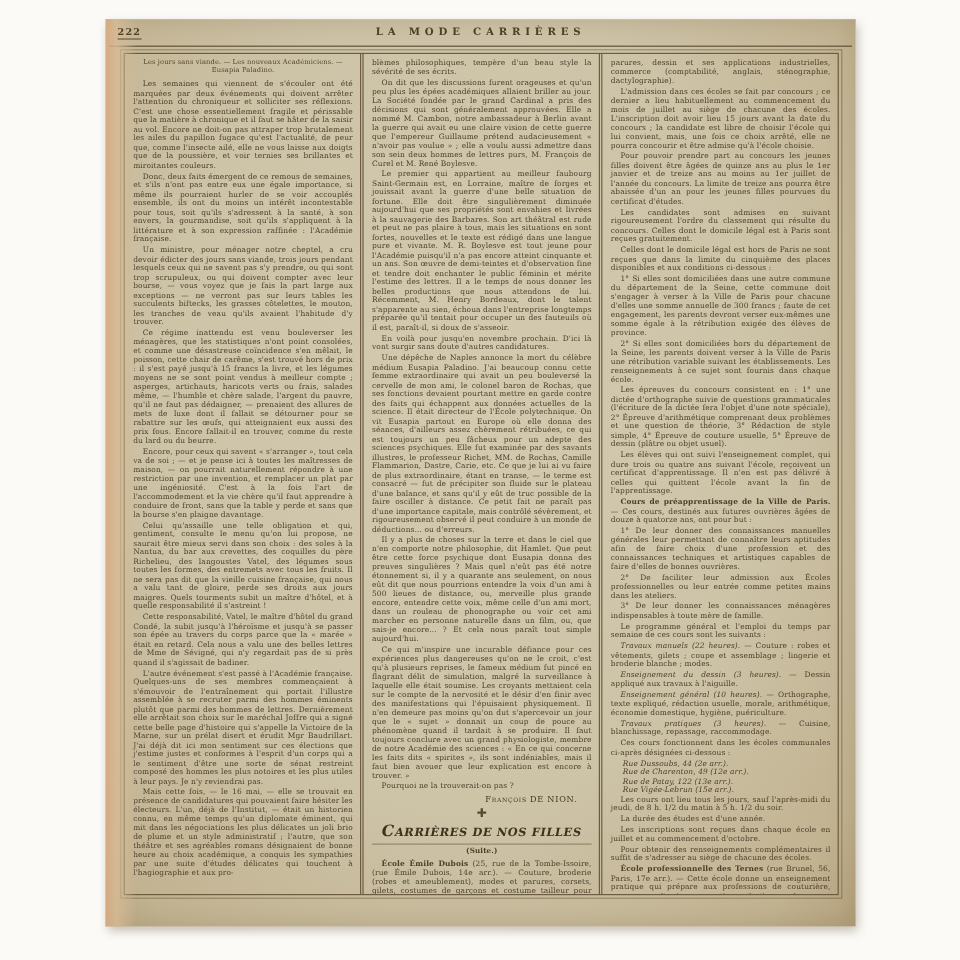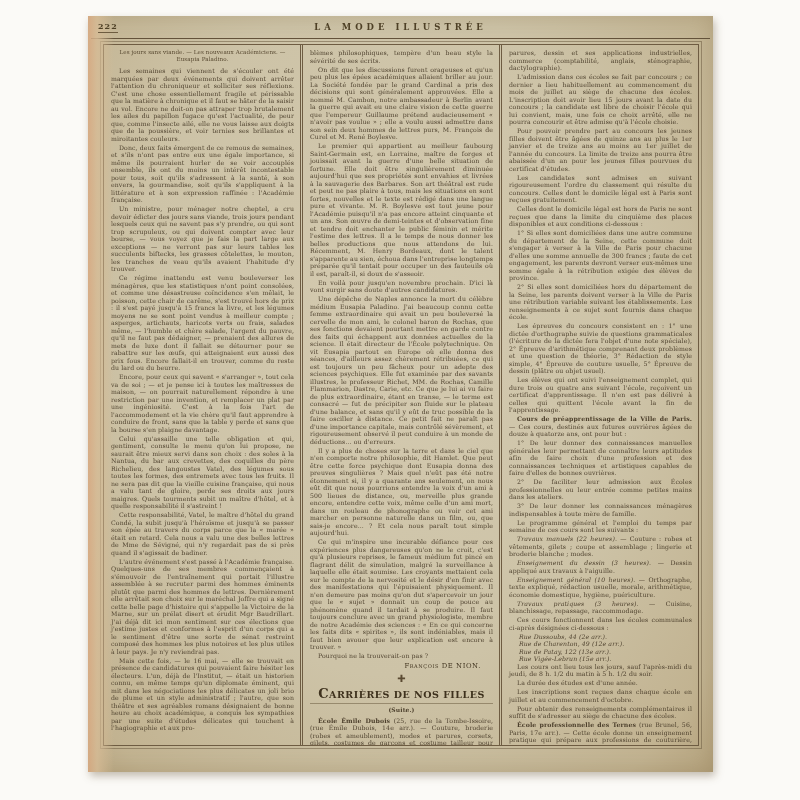--- a/index.html
+++ b/index.html
@@ -49,37 +49,37 @@
     text-indent:0;text-align:center;font-size:5.6px;line-height:7px;color:#55462e;margin:0 4px 4px 4px;
   }
   .signature{
     text-align:right;text-indent:0;margin:3px 12px 2px 0;font-variant:small-caps;
     font-size:6.8px;letter-spacing:.6px;color:#453823;
   }
   .ornament{
     text-align:center;text-indent:0;font-size:10px;line-height:12px;color:#5a4a32;margin:3px 0 3px 0;
   }
   .section-title{
-    text-indent:0;text-align:center;font-weight:bold;
+    text-indent:0;text-align:center;font-style:italic;font-weight:bold;
     font-size:9.5px;line-height:12px;letter-spacing:.5px;color:#3e311d;margin:2px 0 2px 0;
     border-bottom:1px solid rgba(110,92,66,.55);padding-bottom:2px;
   }
   .section-title::first-letter{font-size:13px;}
   .section-sub{text-indent:0;text-align:center;font-weight:bold;font-size:6px;margin:0 0 3px 0;}
   .addr{text-indent:10px;text-align:left;font-style:italic;margin:0;}
 </style>
 </head>
 <body>
 
 <div class="stage">
   <div class="page">
     <div class="page-curl"></div>
     <div class="header">
       <span class="pageno">222</span>
-      <span class="masthead">LA MODE ILLUSTRÉE</span>
+      <span class="masthead">LA MODE CARRIÈRES</span>
     </div>
     <div class="header-rule"></div>
     <div class="frame">
       <div class="col">
           <div class="col-subtitle">Les jours sans viande. — Les nouveaux Académiciens. — Eusapia Paladino.</div>
           <div class="para">Les semaines qui viennent de s'écouler ont été marquées par deux événements qui doivent arrêter l'attention du chroniqueur et solliciter ses réflexions. C'est une chose essentiellement fragile et périssable que la matière à chronique et il faut se hâter de la saisir au vol. Encore ne doit-on pas attraper trop brutalement les ailes du papillon fugace qu'est l'actualité, de peur que, comme l'insecte ailé, elle ne vous laisse aux doigts que de la poussière, et voir ternies ses brillantes et miroitantes couleurs.</div>
           <div class="para">Donc, deux faits émergent de ce remous de semaines, et s'ils n'ont pas entre eux une égale importance, si même ils pourraient hurler de se voir accouplés ensemble, ils ont du moins un intérêt incontestable pour tous, soit qu'ils s'adressent à la santé, à son envers, la gourmandise, soit qu'ils s'appliquent à la littérature et à son expression raffinée : l'Académie française.</div>
           <div class="para">Un ministre, pour ménager notre cheptel, a cru devoir édicter des jours sans viande, trois jours pendant lesquels ceux qui ne savent pas s'y prendre, ou qui sont trop scrupuleux, ou qui doivent compter avec leur bourse, — vous voyez que je fais la part large aux exceptions — ne verront pas sur leurs tables les succulents biftecks, les grasses côtelettes, le mouton, les tranches de veau qu'ils avaient l'habitude d'y trouver.</div>
           <div class="para">Ce régime inattendu est venu bouleverser les ménagères, que les statistiques n'ont point consolées, et comme une désastreuse coïncidence s'en mêlait, le poisson, cette chair de carême, s'est trouvé hors de prix : il s'est payé jusqu'à 15 francs la livre, et les légumes moyens ne se sont point vendus à meilleur compte ; asperges, artichauts, haricots verts ou frais, salades même, — l'humble et chère salade, l'argent du pauvre, qu'il ne faut pas dédaigner, — prenaient des allures de mets de luxe dont il fallait se détourner pour se rabattre sur les œufs, qui atteignaient eux aussi des prix fous. Encore fallait-il en trouver, comme du reste du lard ou du beurre.</div>
           <div class="para">Encore, pour ceux qui savent « s'arranger », tout cela va de soi ; — et je pense ici à toutes les maîtresses de maison, — on pourrait naturellement répondre à une restriction par une invention, et remplacer un plat par une ingéniosité. C'est à la fois l'art de l'accommodement et la vie chère qu'il faut apprendre à conduire de front, sans que la table y perde et sans que la bourse s'en plaigne davantage.</div>

